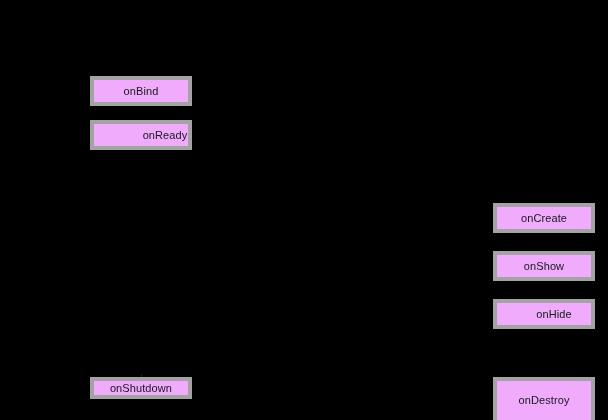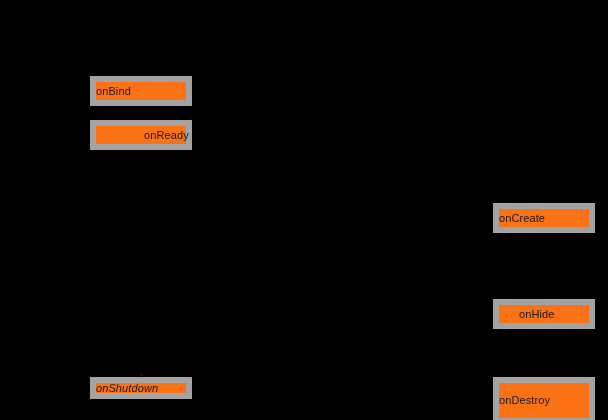--- a/index.html
+++ b/index.html
@@ -20,24 +20,25 @@
   }
   .lane {
     position: absolute;
     top: 0;
     height: 100%;
     width: 0;
   }
   .node-box {
     position: absolute;
     box-sizing: border-box;
-    background: #f97316;
-    border: 6px solid #a3a3a3;
+    background: #f0abfc;
+    border: 4px solid #a3a3a3;
     display: flex;
     align-items: center;
+    justify-content: center;
     text-align: center;
   }
   .node-label {
     font-size: 11px;
     line-height: 13px;
     color: #17191c;
     letter-spacing: 0.1px;
     white-space: nowrap;
     -webkit-font-smoothing: antialiased;
   }
@@ -64,26 +65,29 @@
 
   <div class="node-box" style="left:90px; top:120px; width:102px; height:30px;padding-left:48px;">
     <span class="node-label">onReady</span>
   </div>
 
 
   <div class="node-box" style="left:493px; top:203px; width:102px; height:30px;">
     <span class="node-label">onCreate</span>
   </div>
 
+  <div class="node-box" style="left:493px; top:251px; width:102px; height:30px;">
+    <span class="node-label">onShow</span>
+  </div>
 
   <div class="node-box" style="left:493px; top:299px; width:102px; height:30px;padding-left:20px;">
     <span class="node-label">onHide</span>
   </div>
 
-  <div class="node-box" style="left:90px; top:377px; width:102px; height:22px;font-style:italic;">
+  <div class="node-box" style="left:90px; top:377px; width:102px; height:22px;">
     <span class="node-label">onShutdown</span>
   </div>
 
   <div class="node-box" style="left:493px; top:377px; width:102px; height:47px;">
     <span class="node-label">onDestroy</span>
   </div>
 
   <div class="tick-artifact" style="left:141px; top:374px;"></div>
 
 </div>

